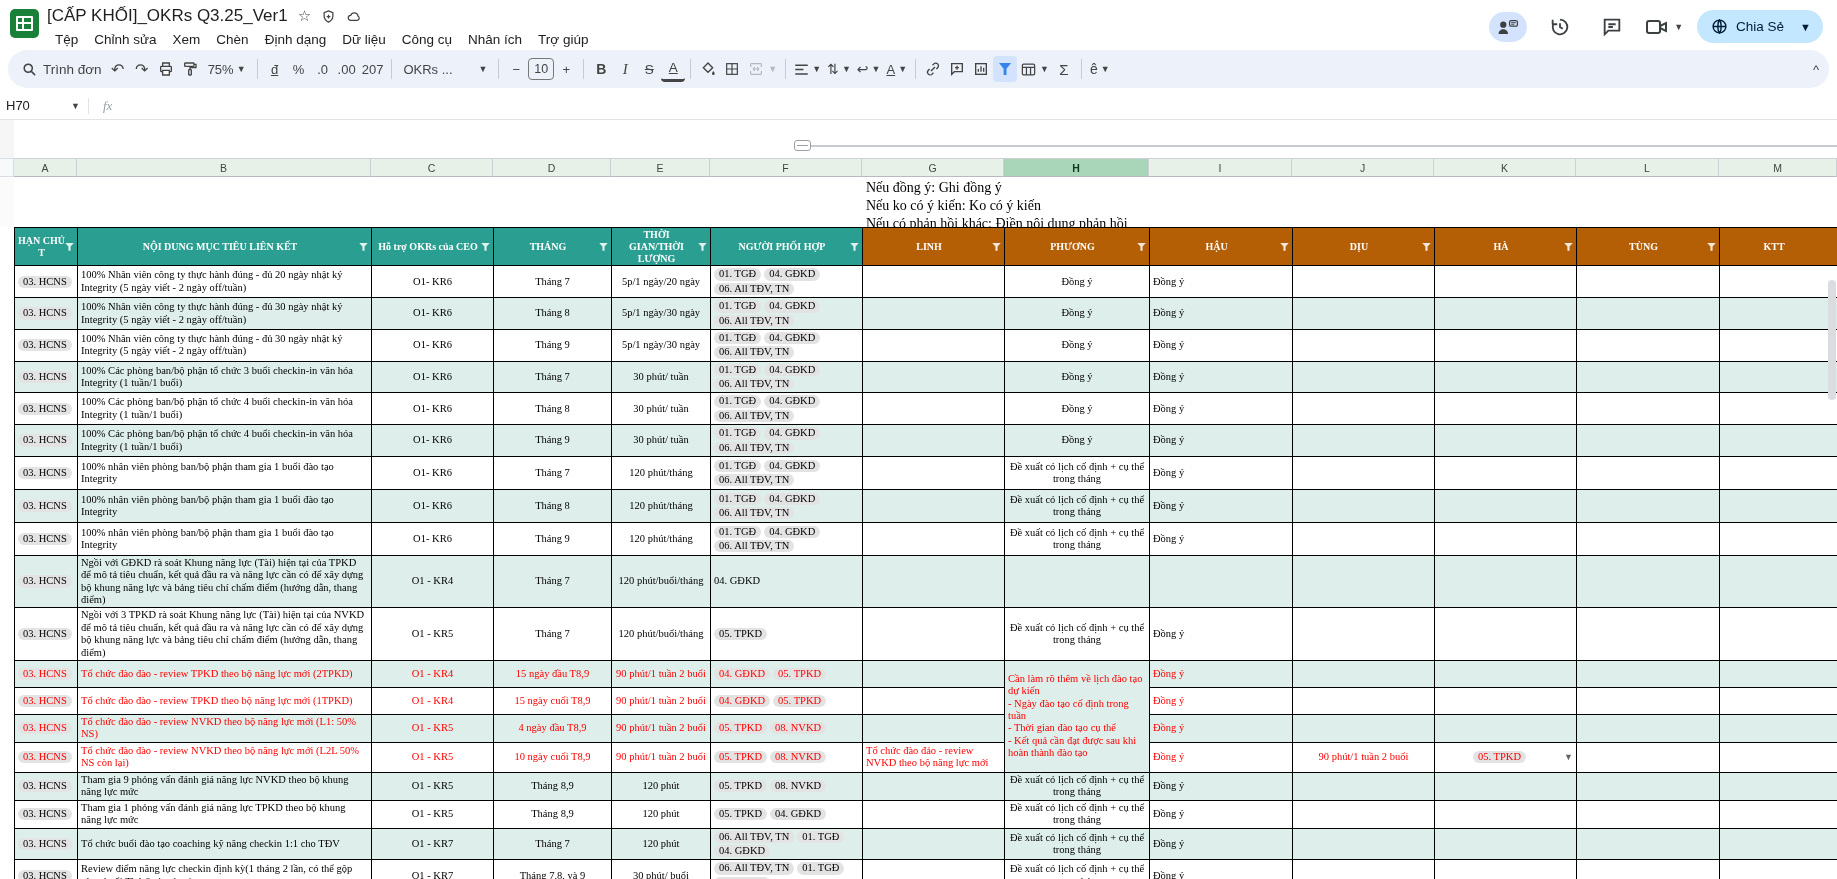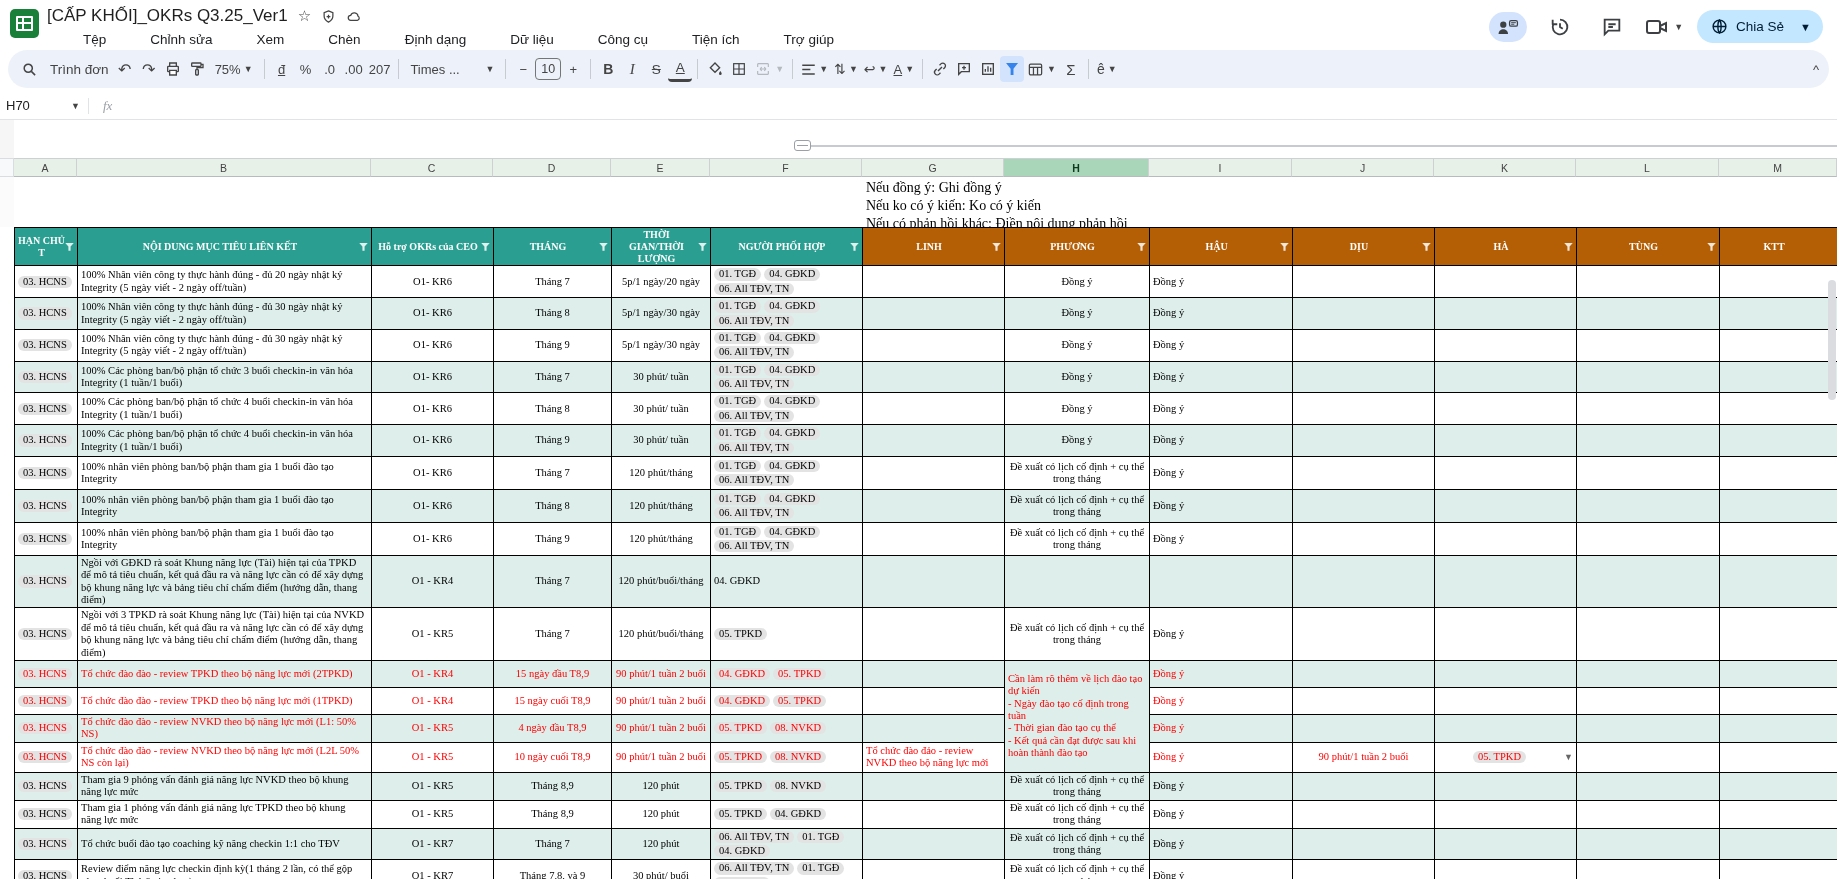--- a/index.html
+++ b/index.html
@@ -17,38 +17,38 @@
       linear-gradient(#fff,#fff) 0 0/100% 100% no-repeat content-box;
       border:2px solid #fff; border-radius:1px; background:none; }
   .logo::before { content:""; position:absolute; left:12px; top:7px; width:2px; height:15px; background:#fff; z-index:2; }
   .logo .bar { position:absolute; left:6px; top:13px; width:17px; height:2px; background:#fff; z-index:2; }
   .title-block { display:flex; flex-direction:column; }
   .title-row { display:flex; align-items:center; gap:10px; height:24px; }
   .doc-title { font-size:17px; color:#1f1f1f; }
   .title-ic { color:#444; }
   .star { font-size:15px; color:#444; }
   .menu-row { display:flex; height:22px; align-items:center; }
-  .menu-item { font-size:13.5px; color:#202124; padding:1px 8px; border-radius:4px; cursor:pointer;margin-left:28px; }
+  .menu-item { font-size:13.5px; color:#202124; padding:1px 8px; border-radius:4px; cursor:pointer; }
   .tb-right { display:flex; align-items:center; gap:14px; margin-top:6px; }
   .round-ic { width:38px; height:30px; display:flex; align-items:center; justify-content:center; color:#3c4043; }
   .activity-pill { background:#d3e3fd; border-radius:16px; }
   .cam-group { display:flex; align-items:center; gap:2px; color:#3c4043; }
   .share-btn { display:flex; align-items:center; background:#c2e7ff; border-radius:17px; height:33px; padding:0 6px 0 14px; color:#001d35; }
   .share-label { font-size:13.5px; font-weight:500; margin:0 10px 0 8px; }
   .share-caret { padding:0 6px; font-size:11px; }
 
   
   .toolbar-wrap { padding:2px 8px 4px 8px; }
   .toolbar { background:#edf2fa; border-radius:22px; height:38px; display:flex; align-items:center; padding:0 10px; color:#444; font-size:13px; }
   .tool { min-width:24px; height:26px; display:flex; align-items:center; justify-content:center; border-radius:4px; padding:0 3px; cursor:pointer; }
   .tool.wide { padding:0 6px; }
   .sep { width:1px; height:20px; background:#c7cbd1; margin:0 5px; }
   .caret { font-size:9px; margin-left:3px; color:#444; }
   .menus-pill { display:flex; align-items:center; background:transparent; border-radius:18px; padding:0 4px; }
-  .menus-label { font-size:13.5px; margin-left:13px; color:#444; }
+  .menus-label { font-size:13.5px; margin-left:6px; color:#444; }
   .zoom-label { font-size:13px;text-align:right; }
   .fontname { width:72px; overflow:hidden; white-space:nowrap; font-size:13px; }
   .fs-box { width:26px; height:22px; border:1px solid #747775; border-radius:4px; display:flex; align-items:center; justify-content:center; font-size:12.5px; }
   .bold-g { font-weight:700; font-size:14px; }
   .ital-g { font-style:italic; font-family:"Liberation Serif",serif; font-size:15px; }
   .strike-g { text-decoration:line-through; font-size:13.5px; }
   .uline-g { text-decoration:underline; font-size:13.5px; border-bottom:3px solid #444; line-height:13px; }
   .grayed { color:#b4b8bf; }
   .active-tool { background:#d3e3fd; }
   .sum-g { font-size:15px; }
@@ -118,21 +118,21 @@
         </span>
       </div>
       <div class="menu-row" id="menu-row">
           <span class="menu-item">Tệp</span>
           <span class="menu-item">Chỉnh sửa</span>
           <span class="menu-item">Xem</span>
           <span class="menu-item">Chèn</span>
           <span class="menu-item">Định dạng</span>
           <span class="menu-item">Dữ liệu</span>
           <span class="menu-item">Công cụ</span>
-          <span class="menu-item">Tiện ích</span>
+          <span class="menu-item">Nhân ích</span>
           <span class="menu-item">Trợ giúp</span>
         </div>
     </div>
   </div>
   <div class="tb-right">
     <span class="round-ic activity-pill icon">
       <svg width="22" height="16" viewBox="0 0 28 20" fill="#3c4043">
           <circle cx="8" cy="7" r="4"></circle>
           <path d="M2 19c0-4 3-6 6-6s6 2 6 6H2z"></path>
           <rect x="16" y="2" width="10" height="7" rx="2" fill="none" stroke="#3c4043" stroke-width="1.6"></rect>
@@ -206,21 +206,21 @@
         <span class="caret">▼</span>
       </span>
     <span class="sep"></span>
     <span class="tool" style="text-decoration:underline;">đ</span>
     <span class="tool">%</span>
     <span class="tool">.0</span>
     <span class="tool">.00</span>
     <span class="tool">207</span>
     <span class="sep"></span>
     <span class="tool wide">
-        <span class="fontname">Times ...</span>
+        <span class="fontname">OKRs ...</span>
         <span class="caret">▼</span>
       </span>
     <span class="sep"></span>
     <span class="tool">−</span>
     <span class="fs-box">10</span>
     <span class="tool">+</span>
     <span class="sep"></span>
     <span class="tool bold-g">B</span>
     <span class="tool ital-g">I</span>
     <span class="tool strike-g">S</span>

